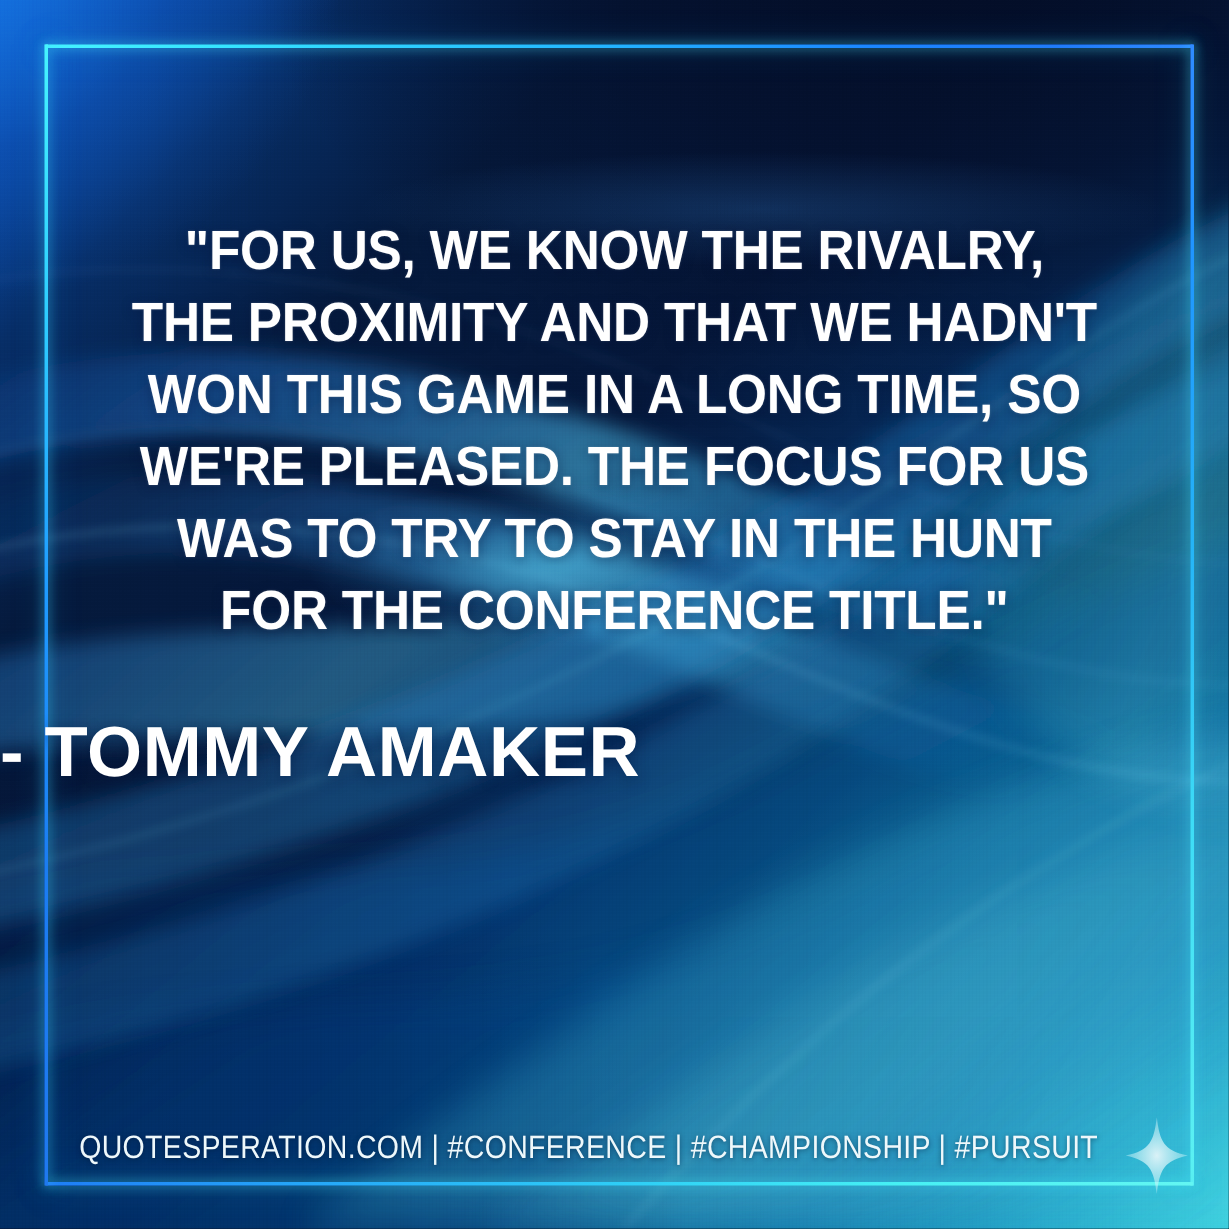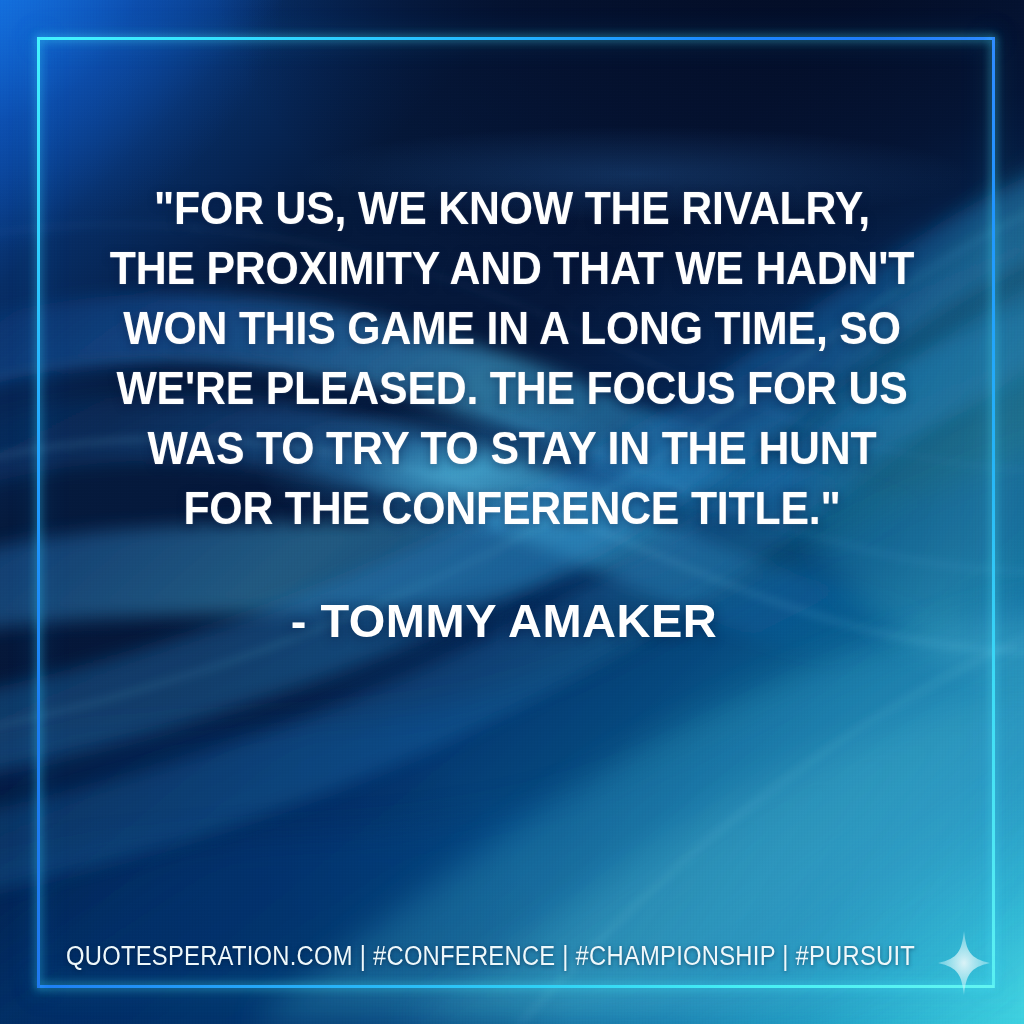--- a/index.html
+++ b/index.html
@@ -115,24 +115,23 @@
     text-transform:uppercase;
     white-space:nowrap;
     transform:scaleX(.93);
     text-shadow:0 2px 10px rgba(0,20,60,.45), 0 0 2px rgba(255,255,255,.25);
   }
 
   .author{
     position:absolute;
     left:0;right:16px;
     top:593px;
-    text-align:center;
     font-family:"Liberation Sans", sans-serif;
     font-weight:700;
-    font-size:47px;
+    font-size:59px;
     letter-spacing:0.5px;
     color:#ffffff;
     text-transform:uppercase;
     text-shadow:0 2px 12px rgba(0,20,60,.45);
   }
 
   .footer{
     position:absolute;
     left:66px;
     top:941px;

